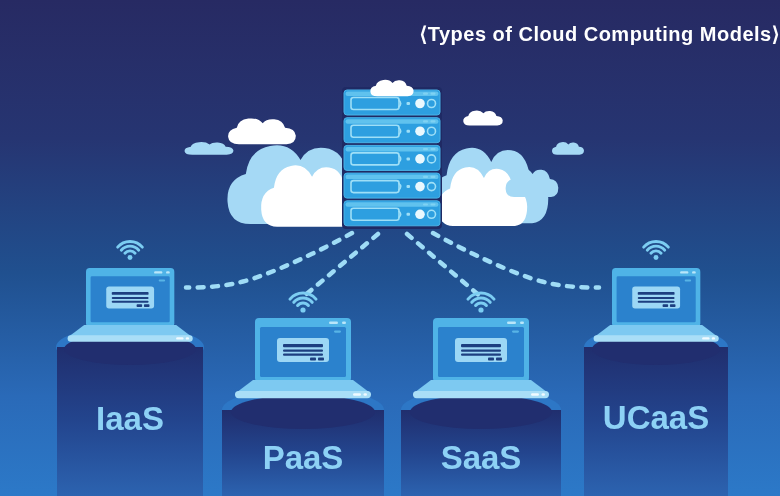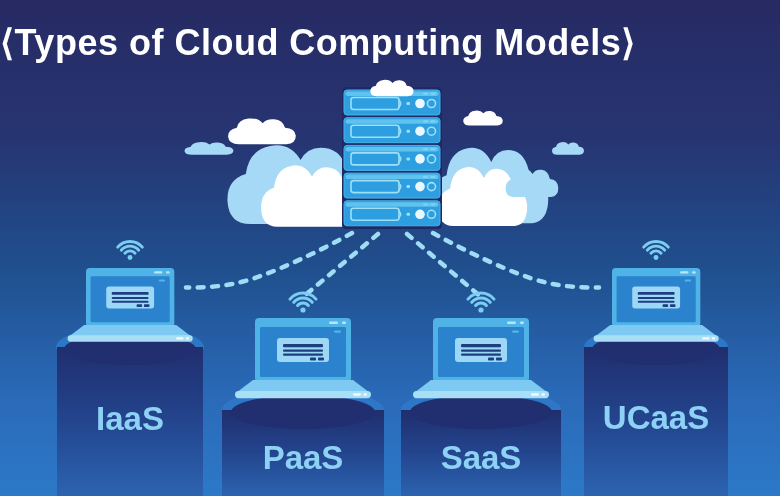--- a/index.html
+++ b/index.html
@@ -5,22 +5,22 @@
   html,body{margin:0;padding:0;background:#111;}
   .canvas{
     position:relative;
     width:780px;height:496px;
     overflow:hidden;
     font-family:"Liberation Sans",sans-serif;
     background:linear-gradient(180deg,#272a63 0%,#263572 28%,#20508f 55%,#2a6ab8 80%,#2c79c8 100%);
   }
   .title{
     position:absolute;top:22px;left:0;width:100%;
-    margin:0;text-align:left;
-    color:#ffffff;font-size:36px;font-weight:bold;letter-spacing:.5px;
+    margin:0;text-align:right;
+    color:#ffffff;font-size:20px;font-weight:bold;letter-spacing:.5px;
   }
   .scene{position:absolute;left:0;top:0;}
   .model-label{
     font-family:"Liberation Sans",sans-serif;
     font-size:33px;font-weight:bold;fill:#8dd1f5;
   }
 </style>
 </head>
 <body>
 

